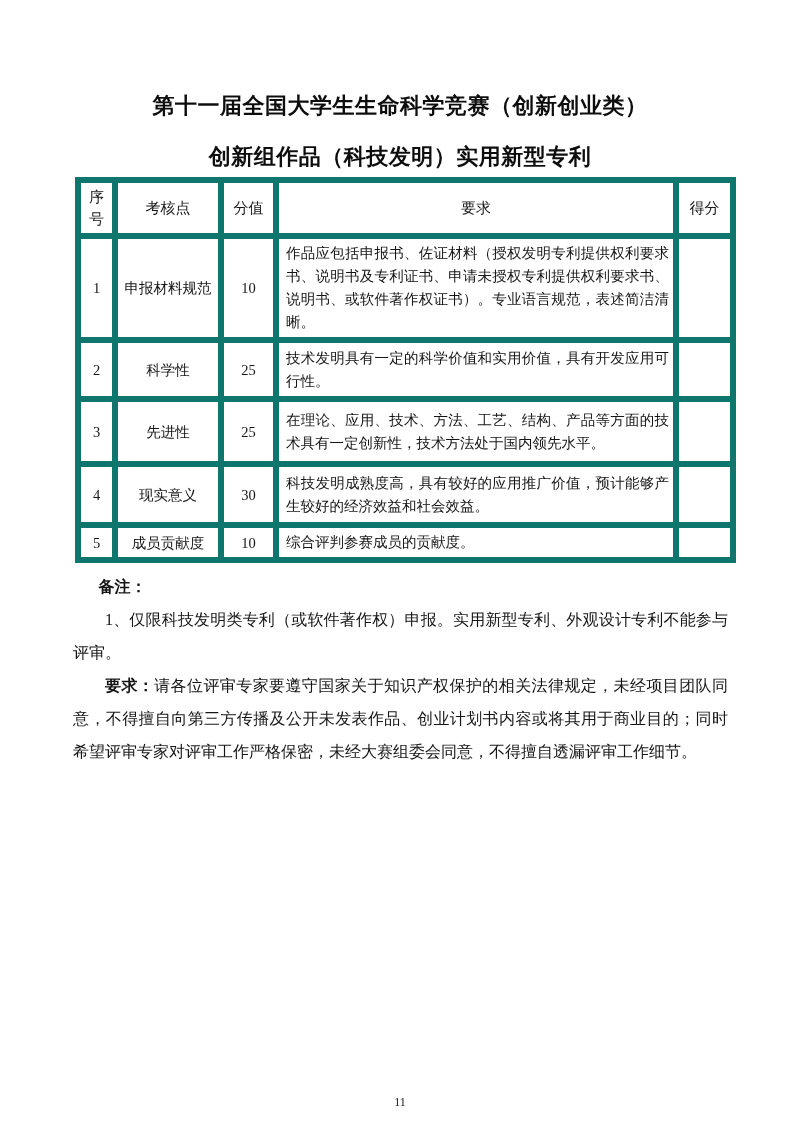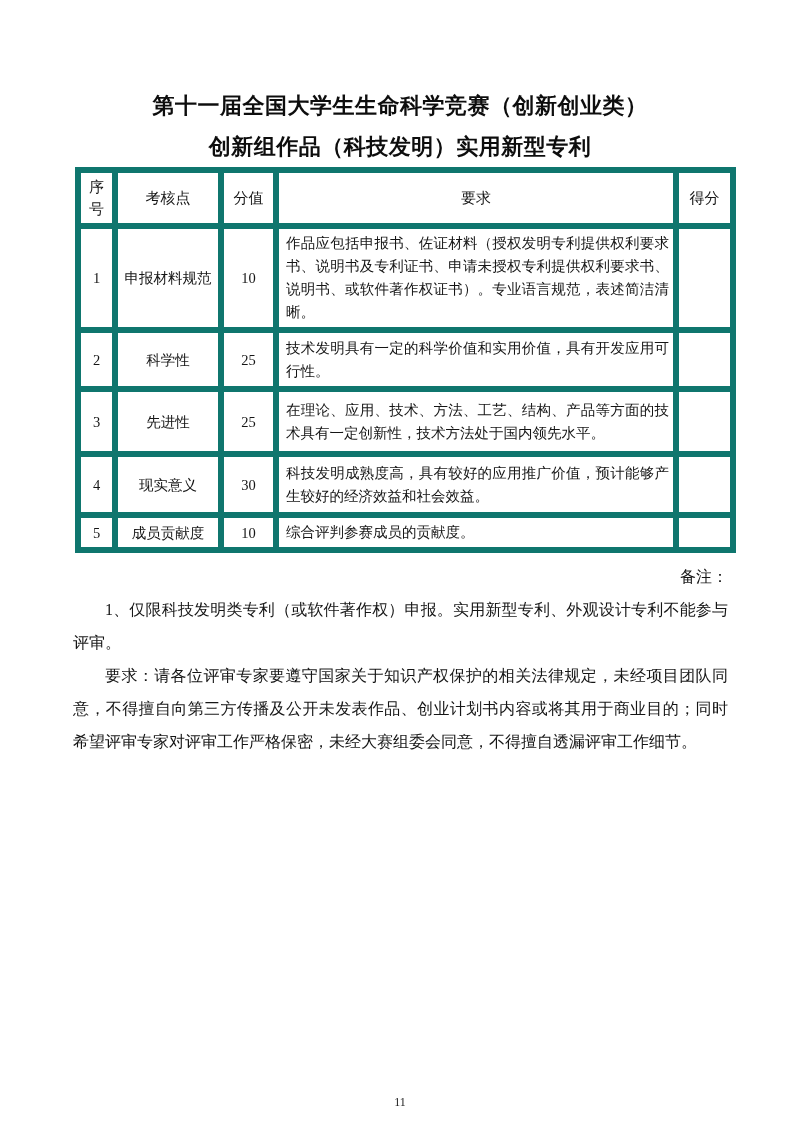--- a/index.html
+++ b/index.html
@@ -16,21 +16,21 @@
   }
   .titles { padding-top: 92px; text-align: center; }
   .title-line {
     font-family: "Liberation Sans", sans-serif;
     font-weight: bold;
     font-size: 22px;
     line-height: 28px;
     letter-spacing: 0.5px;
     color: #0d0d0d;
   }
-  .title-line.first { margin-bottom: 13px; }
+  .title-line.first { margin-bottom: 23px; }
 
   table.eval {
     margin: 6px 0 0 75px;
     width: 655px;
     border-collapse: collapse;
     table-layout: fixed;
   }
   table.eval td, table.eval th {
     border: 6px solid #0f766e;
     vertical-align: middle;
@@ -74,34 +74,33 @@
   .notes {
     width: 655px;
     margin: 7px 0 0 73px;
     font-size: 16px;
     line-height: 33px;
     color: #151515;
   }
   .notes-heading {
     text-indent: 1.6em;
     font-family: "Liberation Sans", sans-serif;
-    font-weight: normal;
-    text-align: right;
+    font-weight: bold;
   }
   .note-item {
     text-indent: 2em;
     text-align: justify;
   }
   .note-req {
     text-indent: 2em;
     text-align: justify;
   }
   .note-req .req-label {
     font-family: "Liberation Sans", sans-serif;
-    font-weight: normal;
+    font-weight: bold;
   }
   .footer-pagenum {
     position: absolute;
     top: 1095px;
     left: 0;
     width: 100%;
     text-align: center;
     font-size: 12px;
     color: #222;
   }

